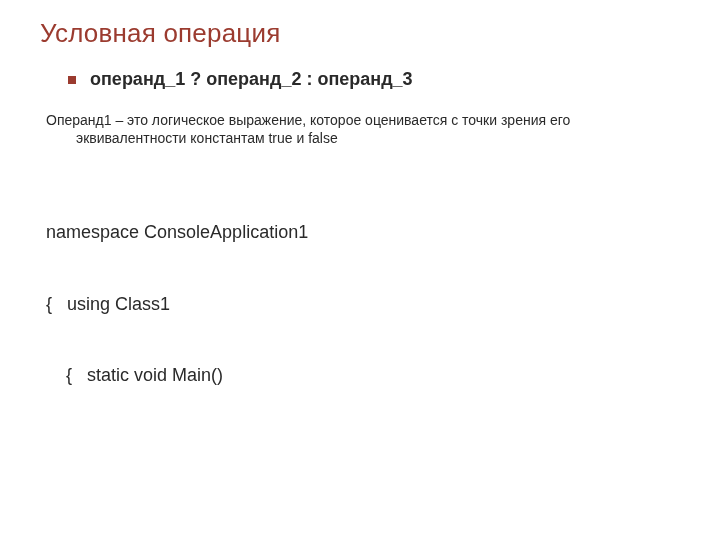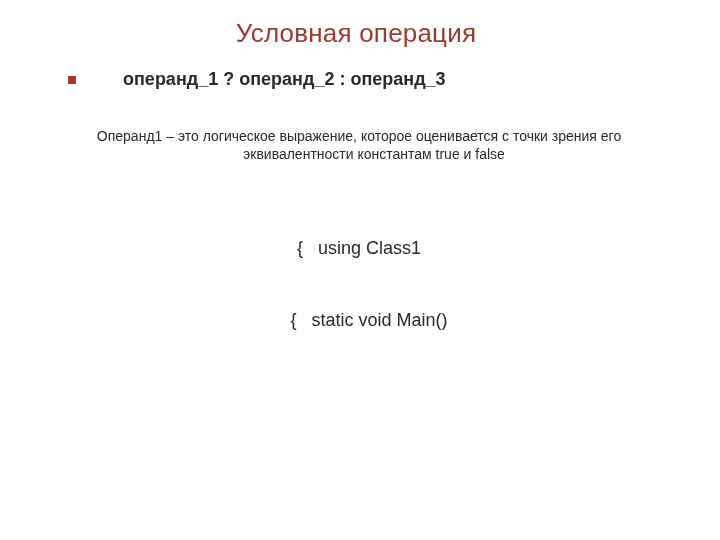--- a/index.html
+++ b/index.html
@@ -10,34 +10,32 @@
     background: #ffffff;
     font-family: Verdana, Geneva, sans-serif;
     color: #333;
   }
   .slide {
     box-sizing: border-box;
     width: 712px;
     height: 540px;
     padding: 18px 40px 20px 40px;
     position: relative;
-    text-align: center;
   }
   .title {
     color: #9b3b2f;
     font-size: 26px;
     font-weight: 400;
     margin: 0 0 20px 0;
     letter-spacing: 0.2px;
   }
   .bullet-row {
     display: flex;
     align-items: flex-start;
-    margin: 0 0 38px 28px;
-    gap: 33px;
+    margin: 0 0 22px 28px;
   }
   .bullet-icon {
     width: 8px;
     height: 8px;
     background: #9b3b2f;
     margin-top: 7px;
     margin-right: 14px;
     flex-shrink: 0;
   }
   .bullet-text {
@@ -79,20 +77,21 @@
   <div class="bullet-row">
     <div class="bullet-icon"></div>
     <div class="bullet-text">операнд_1 ? операнд_2 : операнд_3</div>
   </div>
 
   <p class="para hang">Операнд1 – это логическое  выражение, которое оценивается с точки зрения его эквивалентности константам true и false</p>
 
   <div class="spacer"></div>
 
   <div class="code">
+    <div>namespace ConsoleApplication1</div>
     <div>{   using Class1</div>
     <div>    {   static void Main()</div>
     
     
     
     
     
   </div>
 
 </div>

